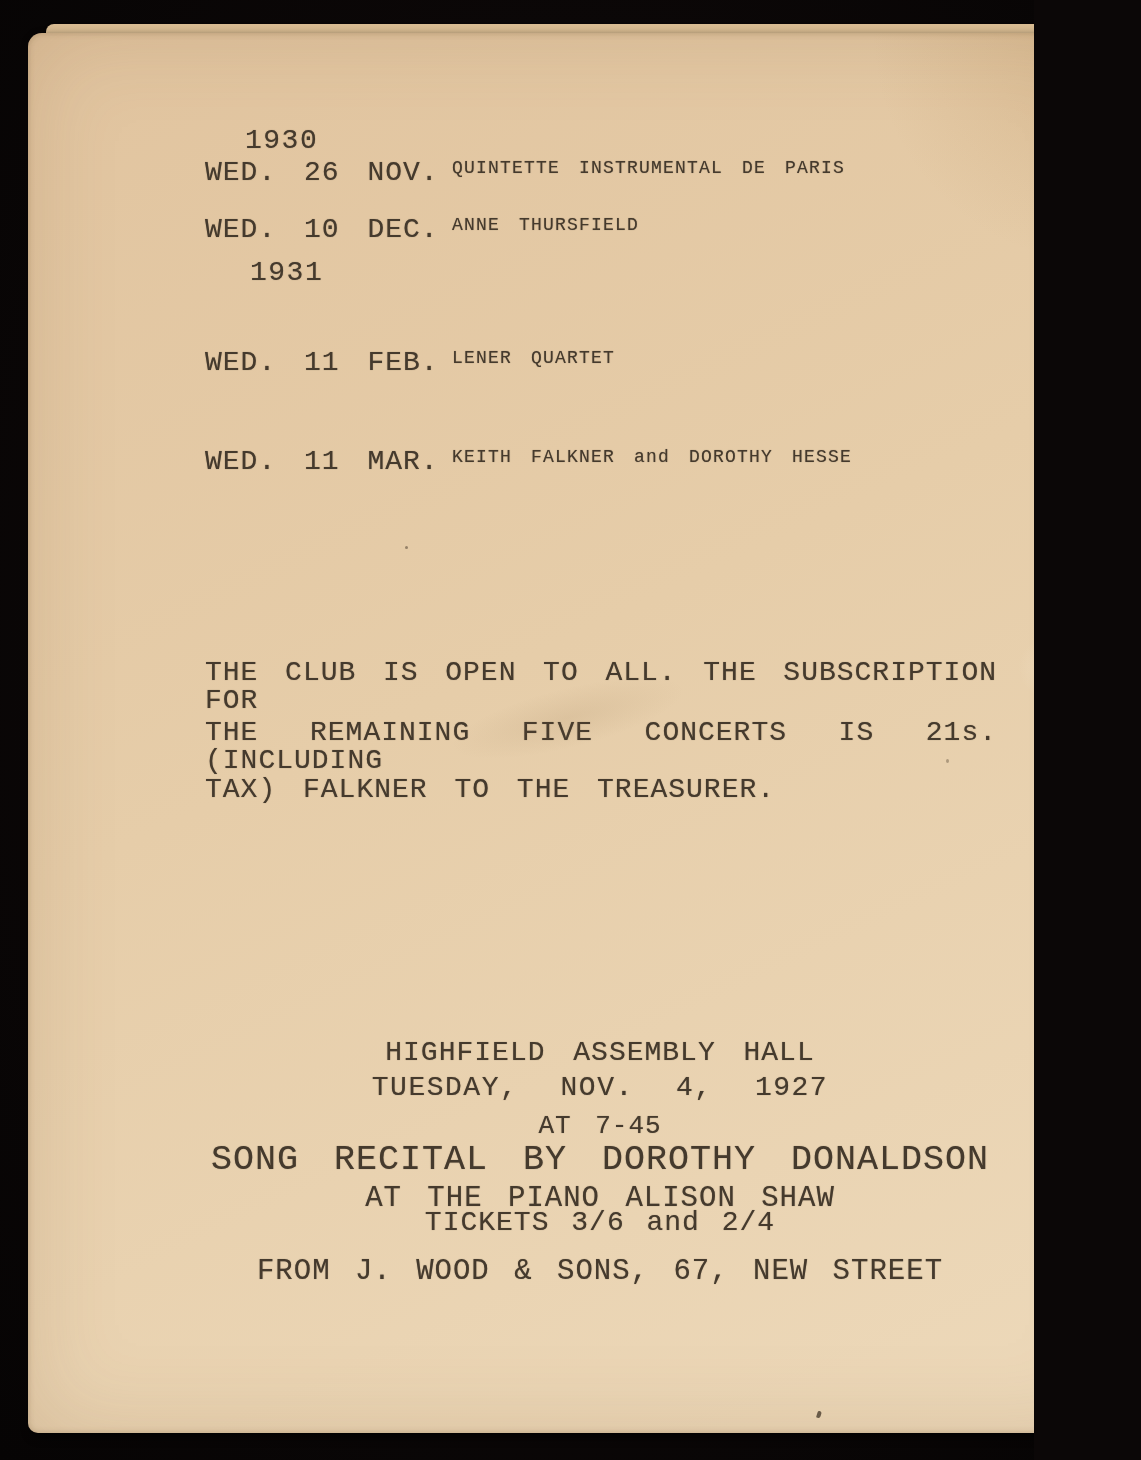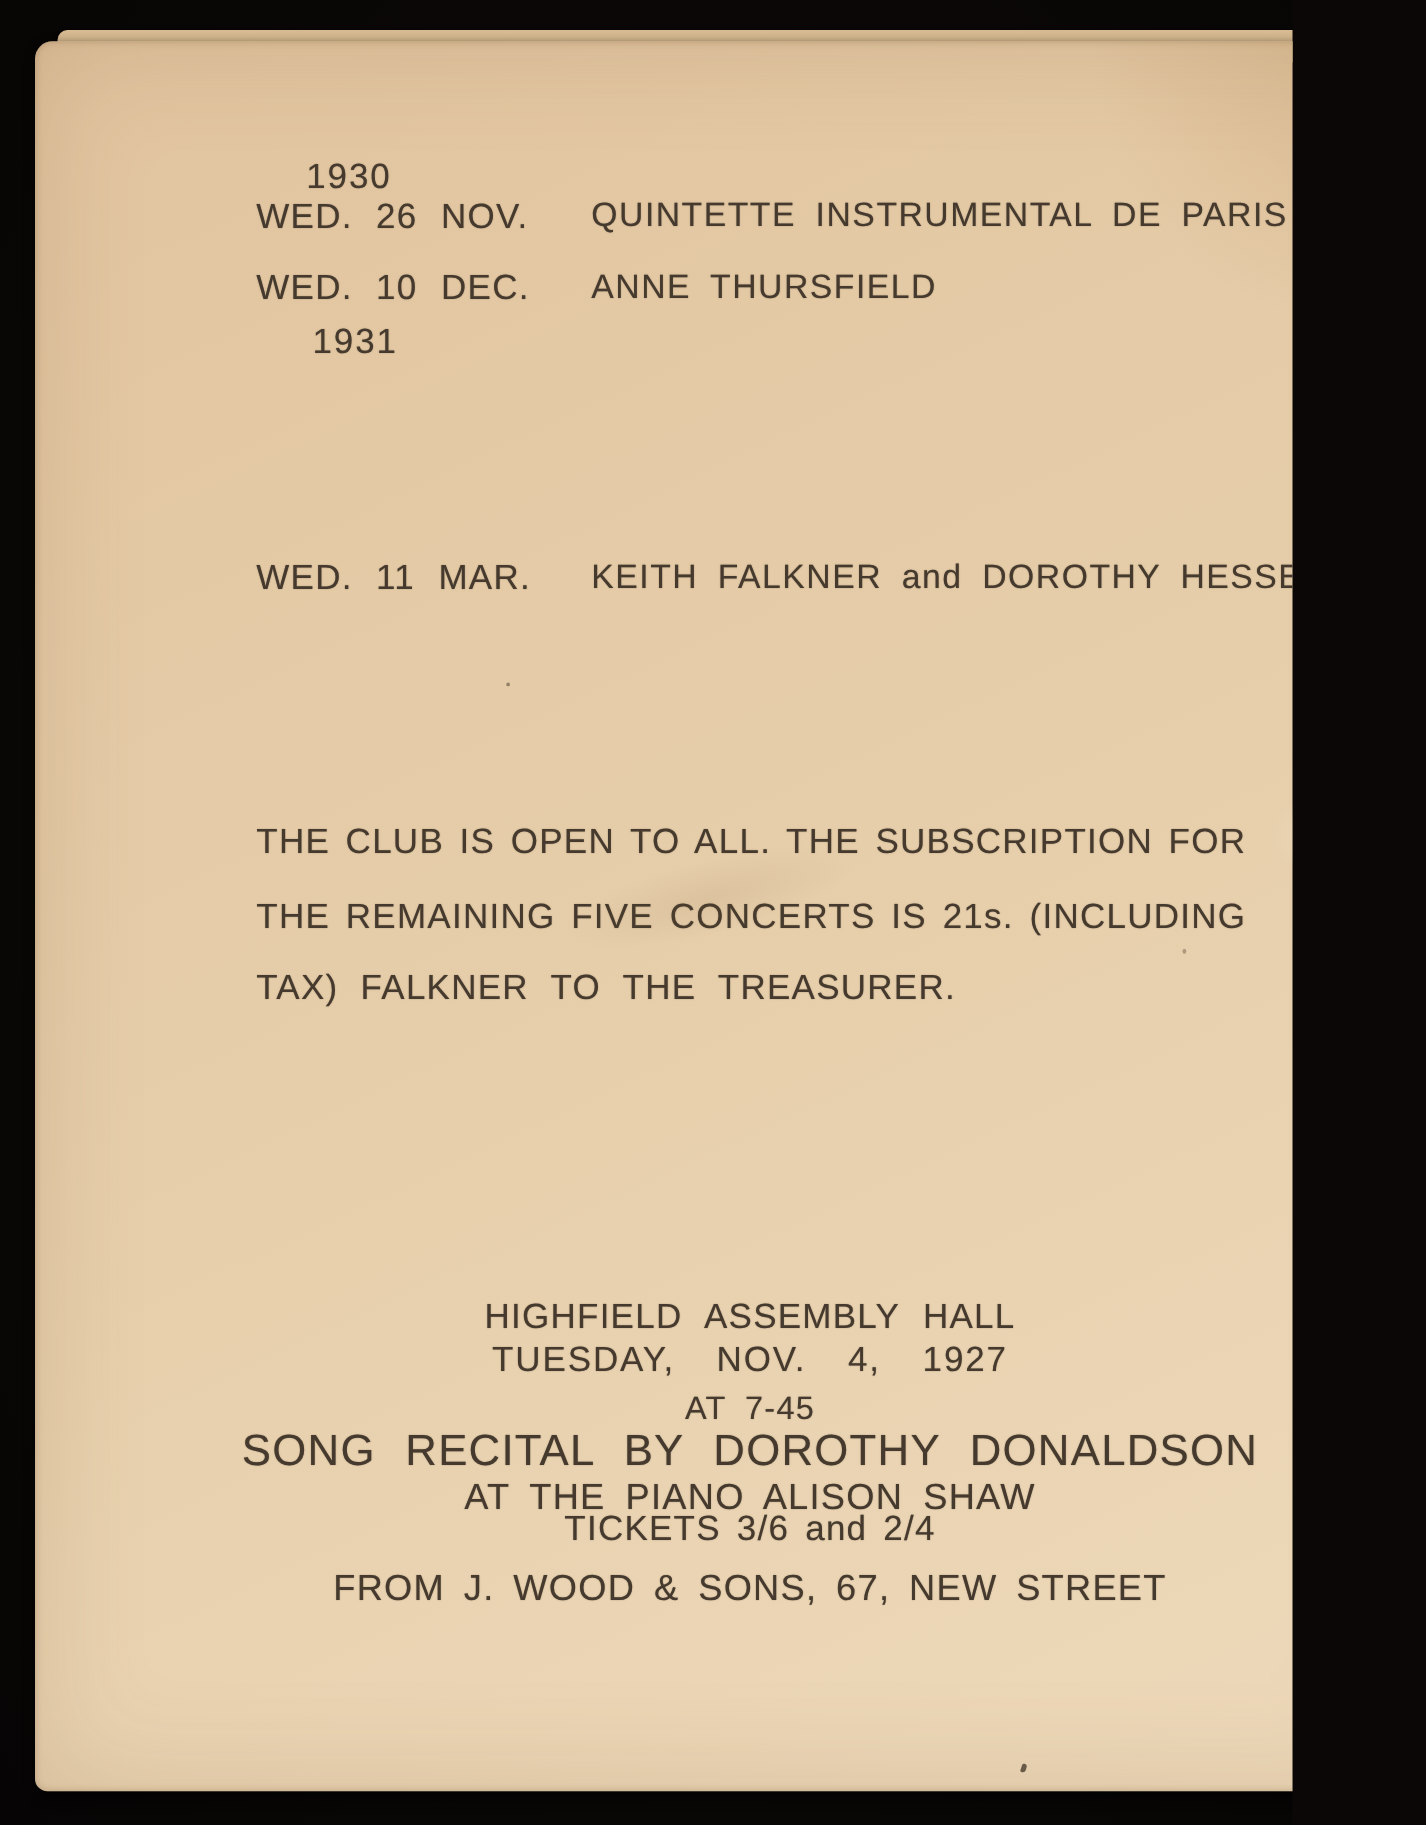--- a/index.html
+++ b/index.html
@@ -1,19 +1,19 @@
 <!DOCTYPE html>
 <html><head>
 <meta charset="utf-8">
 <style>
   html,body{margin:0;padding:0;background:#0b0707;}
   .scene{
     position:relative;width:1034px;height:1460px;overflow:hidden;
     background:radial-gradient(ellipse at 55% 45%, #140d0b 0%, #0b0707 55%, #060404 100%);
-    font-family:Liberation Sans, sans-serif;
+    font-family:Liberation Mono, monospace;
     color:#453a2d;
   }
   
   .under-page{
     position:absolute;left:46px;top:24px;width:1066px;height:26px;
     background:linear-gradient(#d9bc93,#cbae85);
     border-radius:8px 6px 0 0;
     box-shadow:0 1px 3px rgba(0,0,0,.7);
   }
   .page{
@@ -29,21 +29,21 @@
     background:radial-gradient(circle at 95% 0%, rgba(170,125,70,.22), rgba(170,125,70,0) 70%);
     pointer-events:none;
   }
   .txt{position:absolute;white-space:nowrap;line-height:1;
        text-shadow:0 0 1px rgba(69,58,45,.55);}
   .year{font-size:28px;letter-spacing:1.5px;}
   #year-1930{left:217px;top:94px;}
   #year-1931{left:222px;top:226px;}
   .c-date{position:absolute;left:177px;font-size:28px;letter-spacing:1px;word-spacing:10px;
           line-height:1;white-space:nowrap;text-shadow:0 0 1px rgba(69,58,45,.55);}
-  .c-artist{position:absolute;left:445px;font-size:27px;letter-spacing:1.2px;word-spacing:7px;
+  .c-artist{position:absolute;left:424px;font-size:18px;letter-spacing:1.2px;word-spacing:7px;
           line-height:1;white-space:nowrap;text-shadow:0 0 1px rgba(69,58,45,.55);}
   .row{position:absolute;left:0;width:100%;height:34px;}
   #row-0{top:126px;padding-left:28px;} #row-1{top:183px;} #row-2{top:266px;} #row-3{top:316px;} #row-4{top:371px;margin-top:44px;}
   .para-line{
     position:absolute;left:177px;width:792px;font-size:28px;letter-spacing:1px;
     line-height:1;text-shadow:0 0 1px rgba(69,58,45,.55);
   }
   .just{text-align:justify;text-align-last:justify;}
   #para-1{top:626px;} #para-2{top:686px;} #para-3{top:743px;word-spacing:9px;white-space:nowrap;}
   .eventline{position:absolute;left:56px;width:1032px;text-align:center;line-height:1;
@@ -85,20 +85,24 @@
     </div>
 
     <div class="row" id="row-1">
       <span class="c-date">WED. 10 DEC.</span>
       <span class="c-artist">ANNE THURSFIELD</span>
     </div>
 
     <div class="txt year" id="year-1931">1931</div>
 
 
+    <div class="row" id="row-3">
+      <span class="c-date">WED. 11 FEB.</span>
+      <span class="c-artist">LENER QUARTET</span>
+    </div>
 
     <div class="row" id="row-4">
       <span class="c-date">WED. 11 MAR.</span>
       <span class="c-artist">KEITH FALKNER and DOROTHY HESSE</span>
     </div>
 
     <div class="para-line just" id="para-1">THE CLUB IS OPEN TO ALL. THE SUBSCRIPTION FOR</div>
     <div class="para-line just" id="para-2">THE REMAINING FIVE CONCERTS IS 21s. (INCLUDING</div>
     <div class="para-line" id="para-3">TAX) FALKNER TO THE TREASURER.</div>
 

